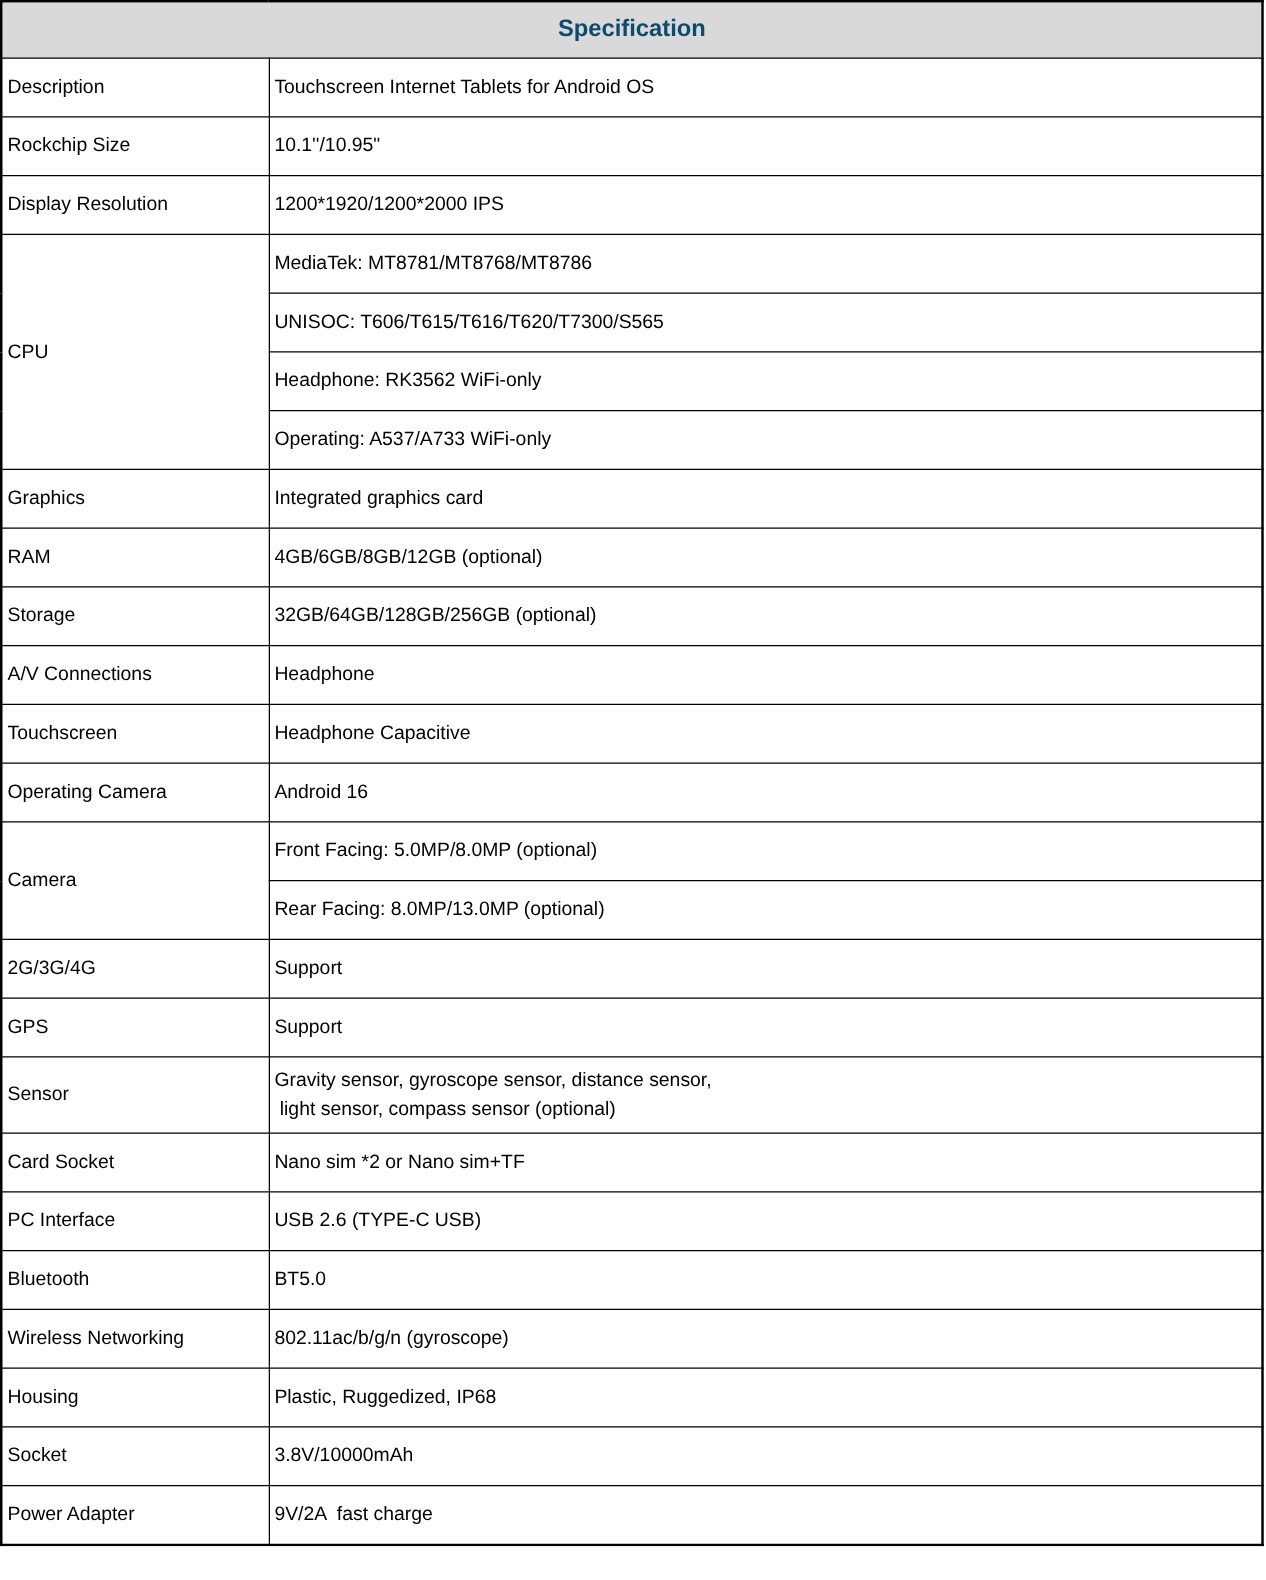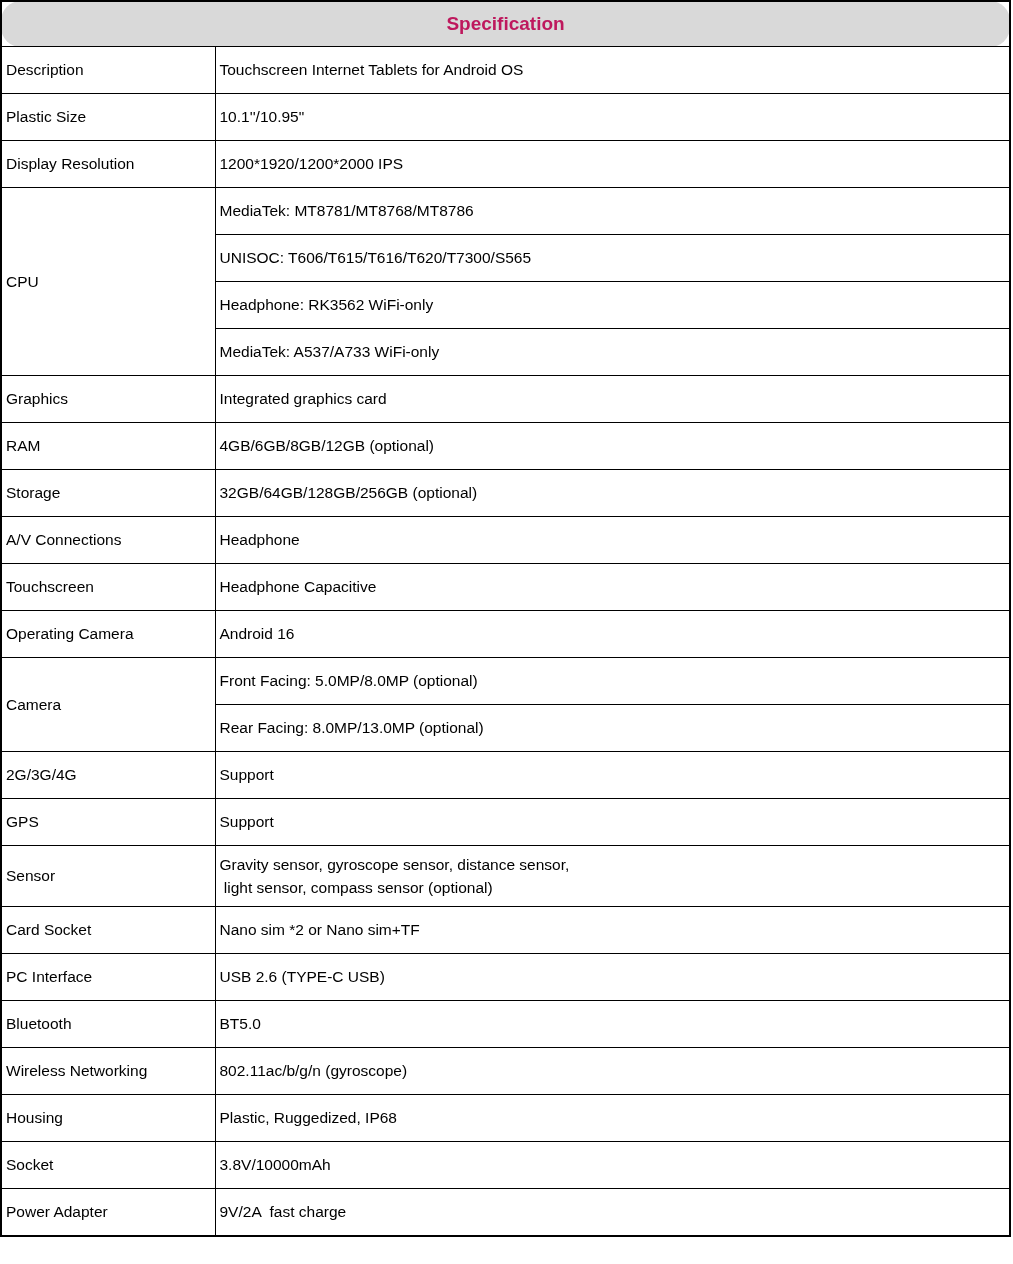--- a/index.html
+++ b/index.html
@@ -20,26 +20,25 @@
     border: 1px solid #000000;
     padding: 0 4px;
     vertical-align: middle;
     white-space: pre-wrap;
     overflow: hidden;
     line-height: 1.5;
   }
   tr.hd td {
     height: 44px;
     background: #d9d9d9;
-    color: #be185d;
+    color: #0c4a6e;
     font-weight: bold;
     font-size: 19px;
     text-align: center;
     white-space: normal;
-    border-radius: 20px;
   }
   tr.r td { height: 46px; margin-left: 43px; }
   tr.tall td { height: 60px; }
 </style>
 </head>
 <body>
 
 <table class="spec-table">
   <colgroup>
     <col style="width: 214px;">
@@ -49,41 +48,41 @@
     <tr class="hd">
       <td colspan="2">Specification</td>
     </tr>
 
     <tr class="r">
       <td>Description</td>
       <td>Touchscreen Internet Tablets for Android OS</td>
     </tr>
 
     <tr class="r">
-      <td>Plastic Size</td>
+      <td>Rockchip Size</td>
       <td>10.1''/10.95"</td>
     </tr>
 
     <tr class="r">
       <td>Display Resolution</td>
       <td>1200*1920/1200*2000 IPS</td>
     </tr>
 
     <tr class="r">
       <td rowspan="4">CPU</td>
       <td>MediaTek: MT8781/MT8768/MT8786</td>
     </tr>
     <tr class="r">
       <td>UNISOC: T606/T615/T616/T620/T7300/S565</td>
     </tr>
     <tr class="r">
       <td>Headphone: RK3562 WiFi-only</td>
     </tr>
     <tr class="r">
-      <td>MediaTek: A537/A733 WiFi-only</td>
+      <td>Operating: A537/A733 WiFi-only</td>
     </tr>
 
     <tr class="r">
       <td>Graphics</td>
       <td>Integrated graphics card</td>
     </tr>
 
     <tr class="r">
       <td>RAM</td>
       <td>4GB/6GB/8GB/12GB (optional)</td>

